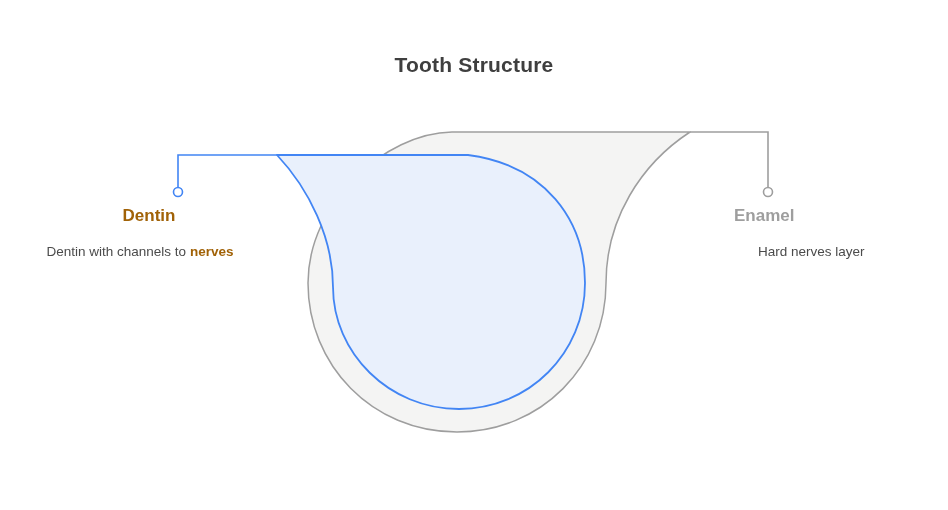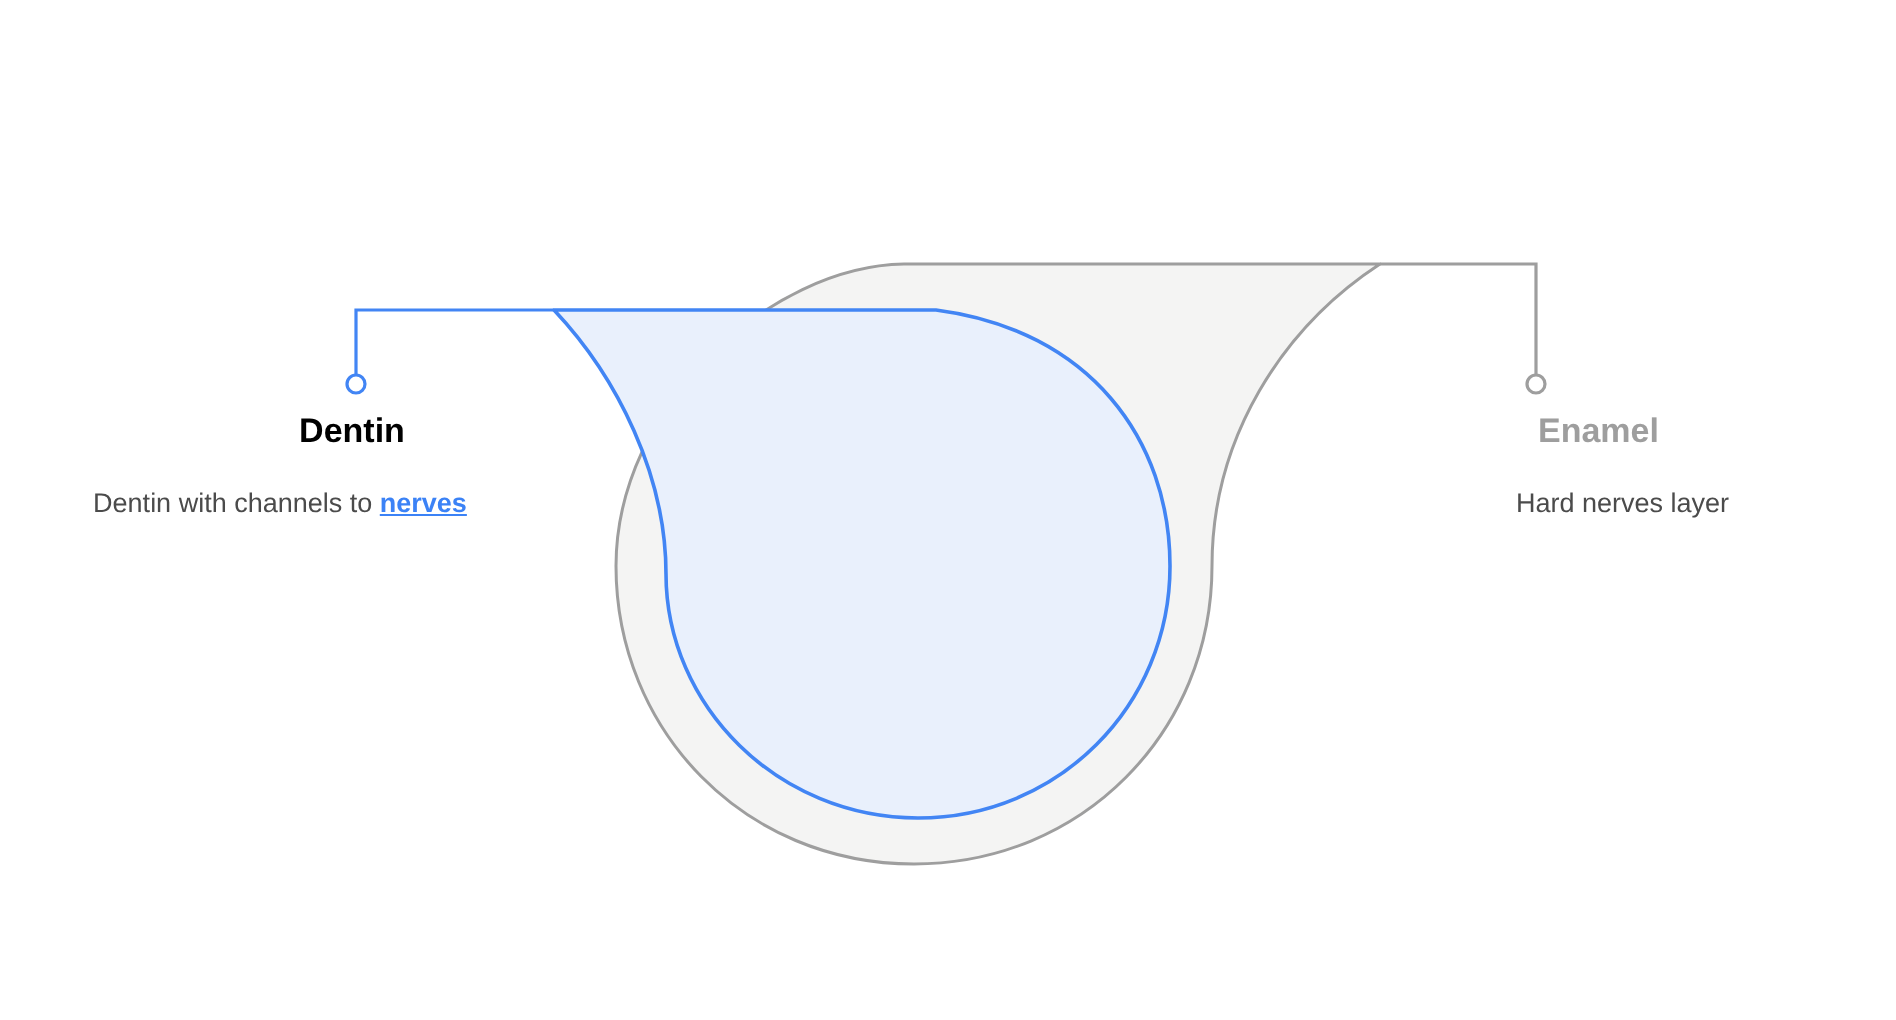--- a/index.html
+++ b/index.html
@@ -30,31 +30,32 @@
     line-height: 19px;
   }
   .part-desc {
     position: absolute;
     font-size: 13.5px;
     font-weight: 400;
     color: #4b4b4b;
     line-height: 16px;
     white-space: nowrap;
   }
-  .part-desc b { color:#3b82f6; font-weight:700;text-decoration:underline; }
-  .dentin-name  { left: 76px;  top: 206px; width: 200px; text-align: center; color:#000000; }
+  .part-desc b { color:#a16207; font-weight:700; }
+  .dentin-name  { left: 49px;  top: 206px; width: 200px; text-align: center; color:#a16207; }
   .dentin-desc  { left: 40px;  top: 244px; width: 200px; text-align: center; }
-  .enamel-name  { left: 769px; top: 206px; color:#9e9e9e; }
+  .enamel-name  { left: 734px; top: 206px; color:#9e9e9e; }
   .enamel-desc  { left: 758px; top: 244px; }
 </style>
 </head>
 <body>
 
 <div class="canvas">
 
+  <div class="title">Tooth Structure</div>
 
   <svg class="diagram" width="948" height="510" viewBox="0 0 948 510">
 
     <path d="M 690 132 L 452 132 C 385 133 308 203 308 283 C 308 365 372 432 457 432 C 541 432 606 366 606 283 C 606 219 641 164 690 132 Z" stroke-width="1.5" stroke-linejoin="round" stroke="#9e9e9e" fill="#f4f4f3"></path>
 
     <path d="M 277 155 L 468 155 C 545 165 585 220 585 283 C 585 353 529 409 459 409 C 389 409 333 353 333 287 C 333 238 309 189 277 155 Z" stroke-width="1.8" stroke-linejoin="round" stroke="#4285f4" fill="#e9f0fc"></path>
 
     <polyline points="277,155 178,155 178,187.5" fill="none" stroke-width="1.6" stroke="#4285f4"></polyline>
     <circle cx="178" cy="192" r="4.5" fill="#ffffff" stroke-width="1.6" stroke="#4285f4"></circle>
 

